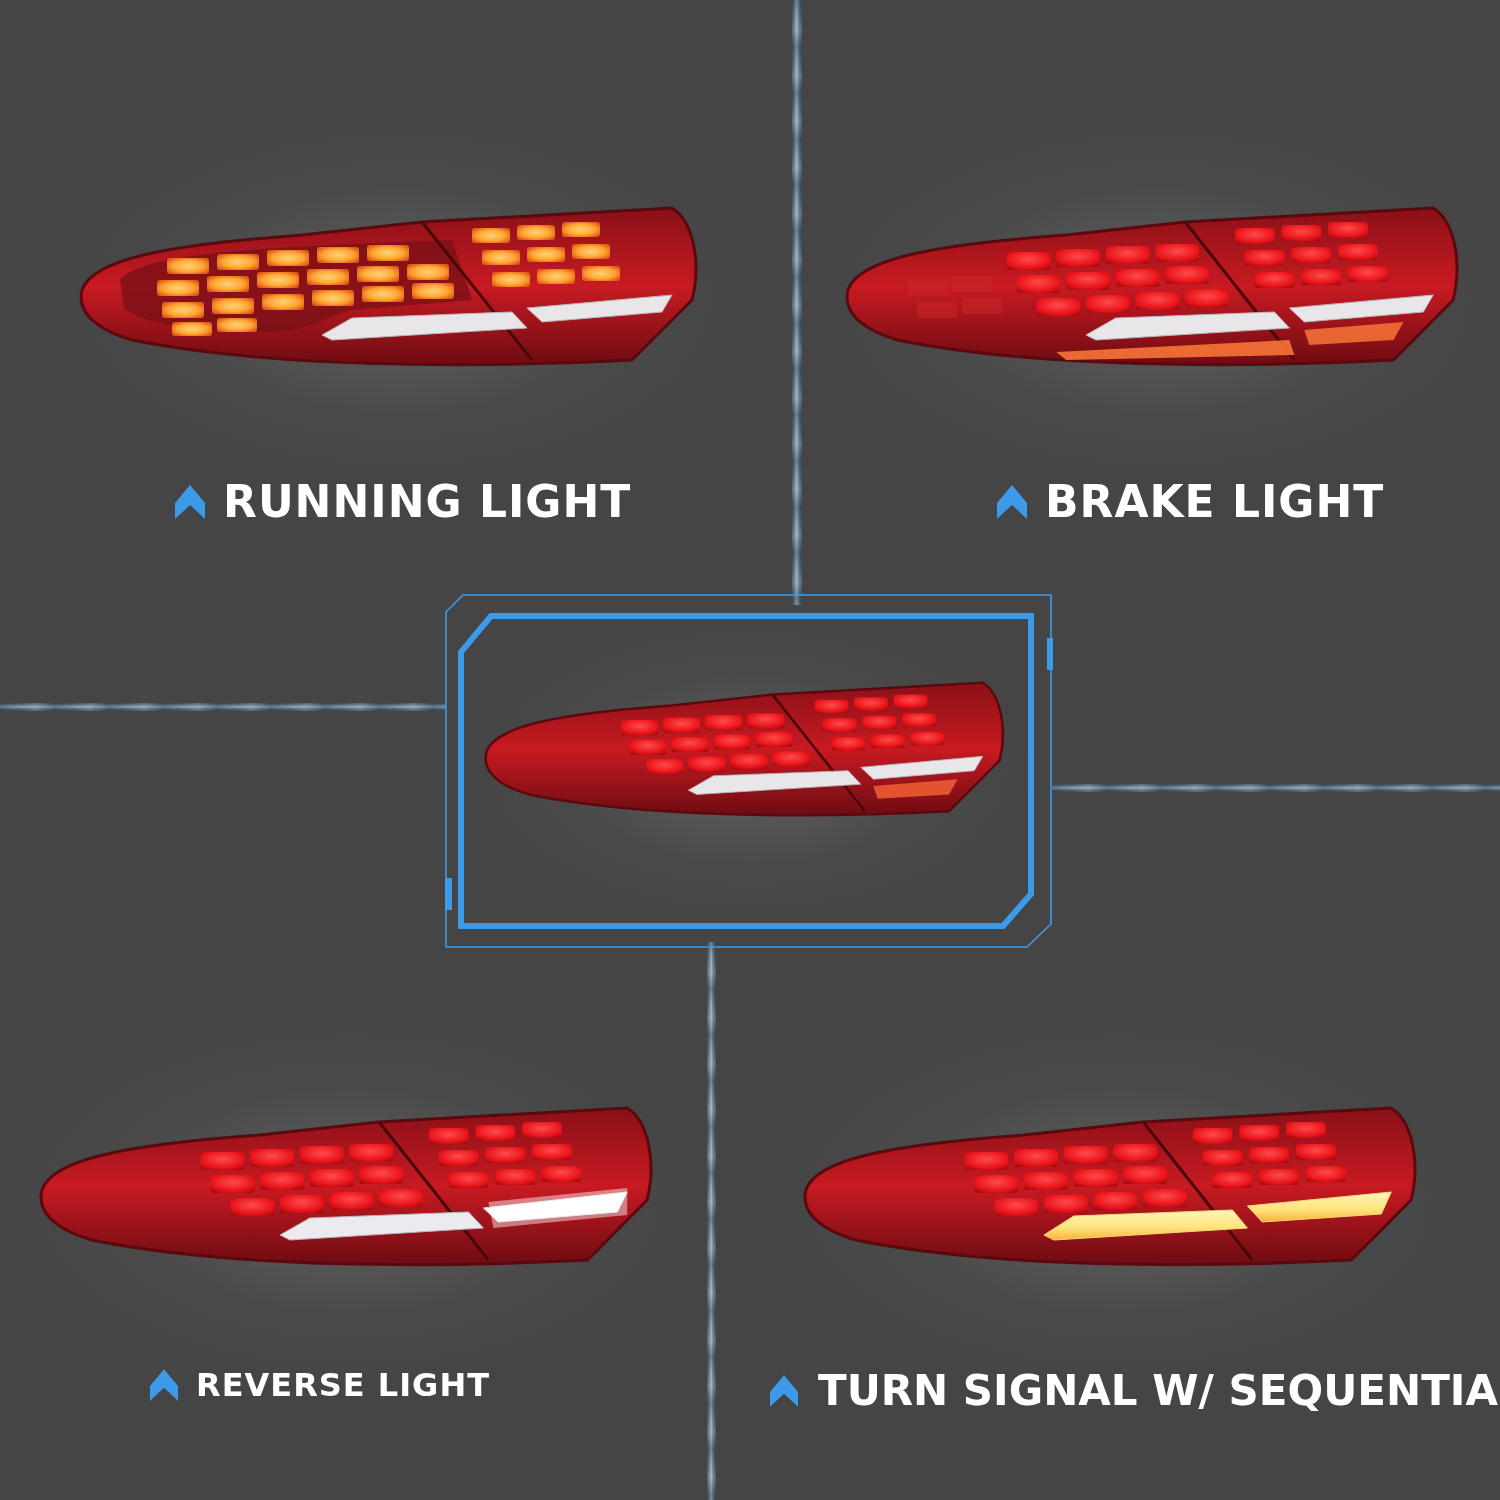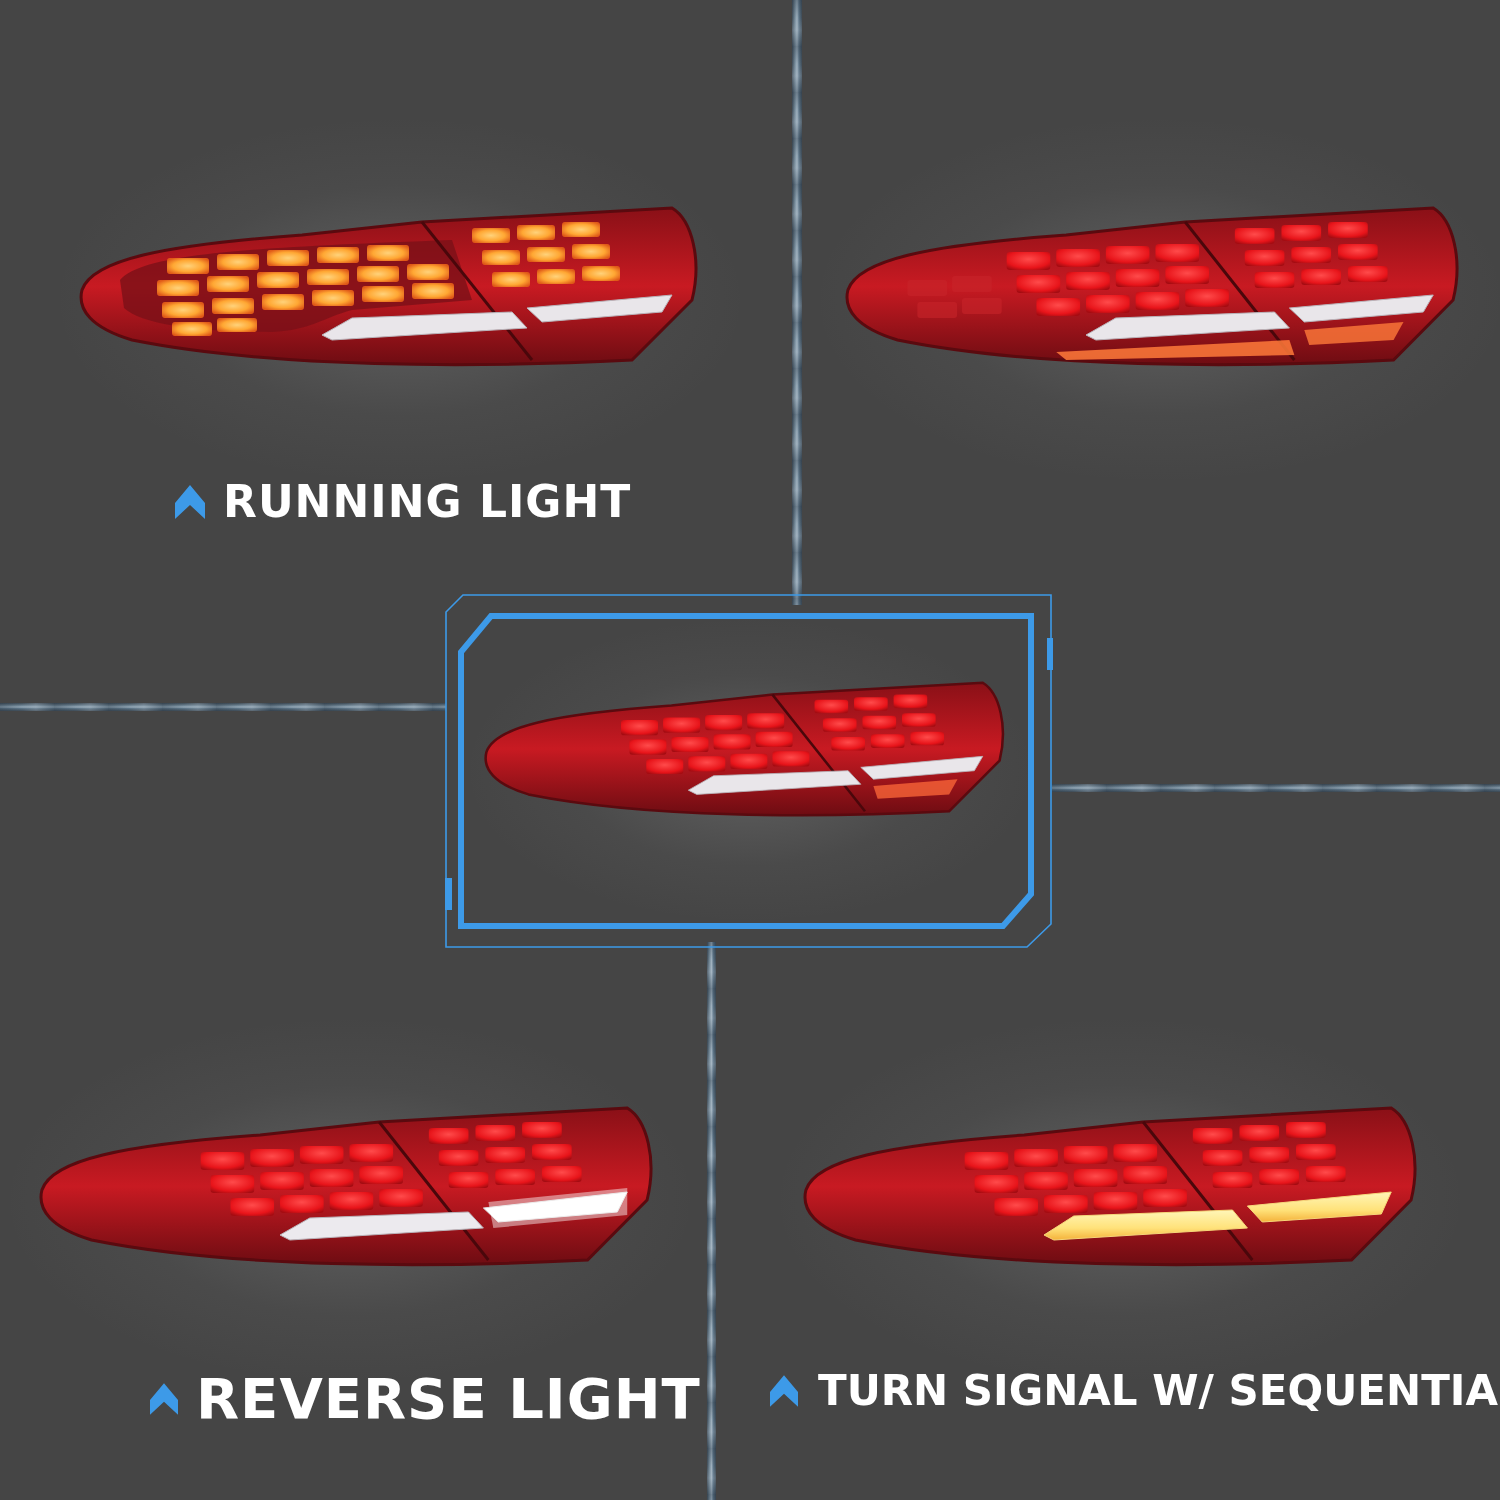--- a/index.html
+++ b/index.html
@@ -330,23 +330,31 @@
 
   <div class="caption" style="left:175px;top:476px;font-size:44px;">
     <span class="chev">
       <svg width="30" height="34" viewBox="0 0 30 34">
           <path d="M15 0 L 30 18 L 30 34 L 15 20 L 0 34 L 0 18 Z" fill="#3d9ae8"></path>
         </svg>
     </span>
     <span>RUNNING LIGHT</span>
   </div>
 
-
-
-  <div class="caption" style="left:150px;top:1366px;font-size:56px;align-items:center;">
+  <div class="caption" style="left:997px;top:476px;font-size:44px;">
+    <span class="chev">
+      <svg width="30" height="34" viewBox="0 0 30 34">
+          <path d="M15 0 L 30 18 L 30 34 L 15 20 L 0 34 L 0 18 Z" fill="#3d9ae8"></path>
+        </svg>
+    </span>
+    <span>BRAKE LIGHT</span>
+  </div>
+
+
+  <div class="caption" style="left:150px;top:1366px;font-size:32px;align-items:center;">
     <span class="chev">
       <svg width="28" height="34" viewBox="0 0 30 34">
           <path d="M15 0 L 30 18 L 30 34 L 15 20 L 0 34 L 0 18 Z" fill="#3d9ae8"></path>
         </svg>
     </span>
     <span>REVERSE LIGHT</span>
   </div>
 
   <div class="caption" style="left:770px;top:1366px;font-size:42px;letter-spacing:0px;">
     <span class="chev" style="margin-right:20px;">

